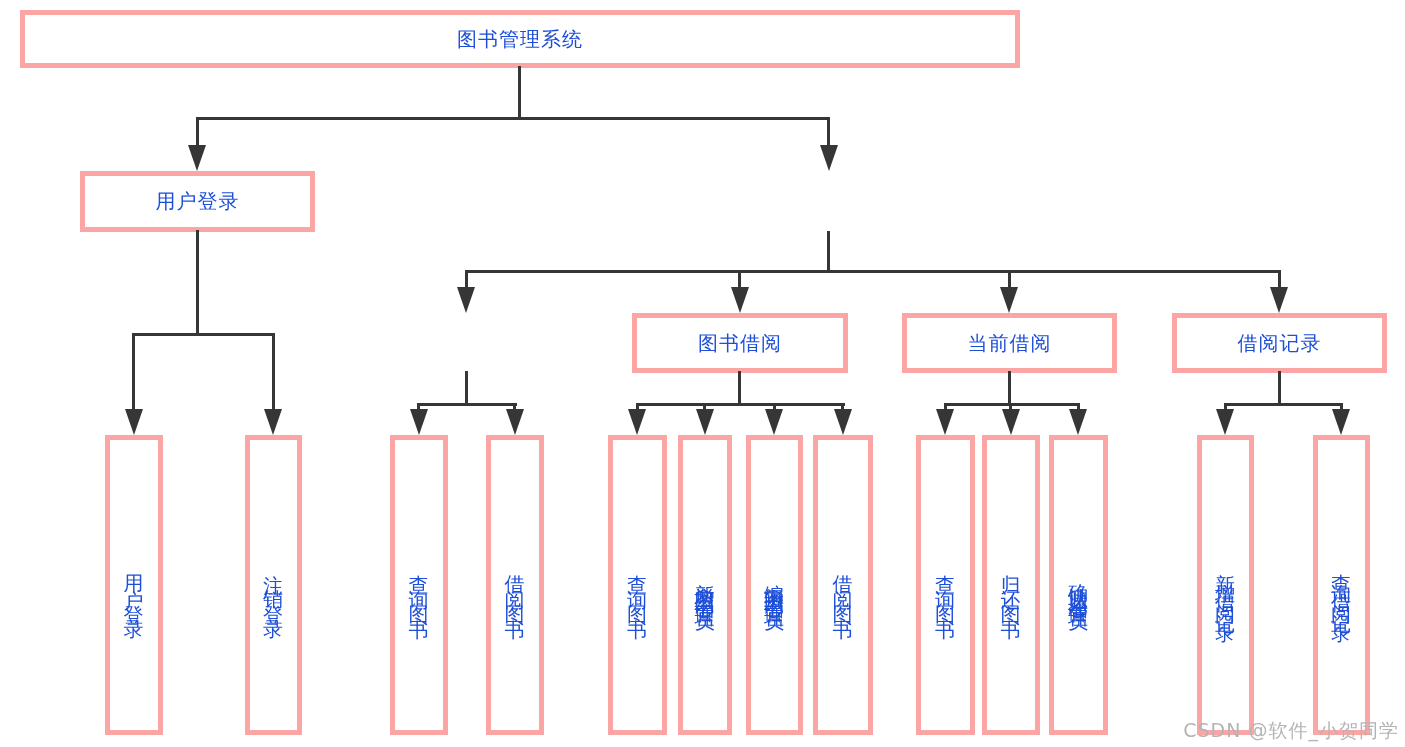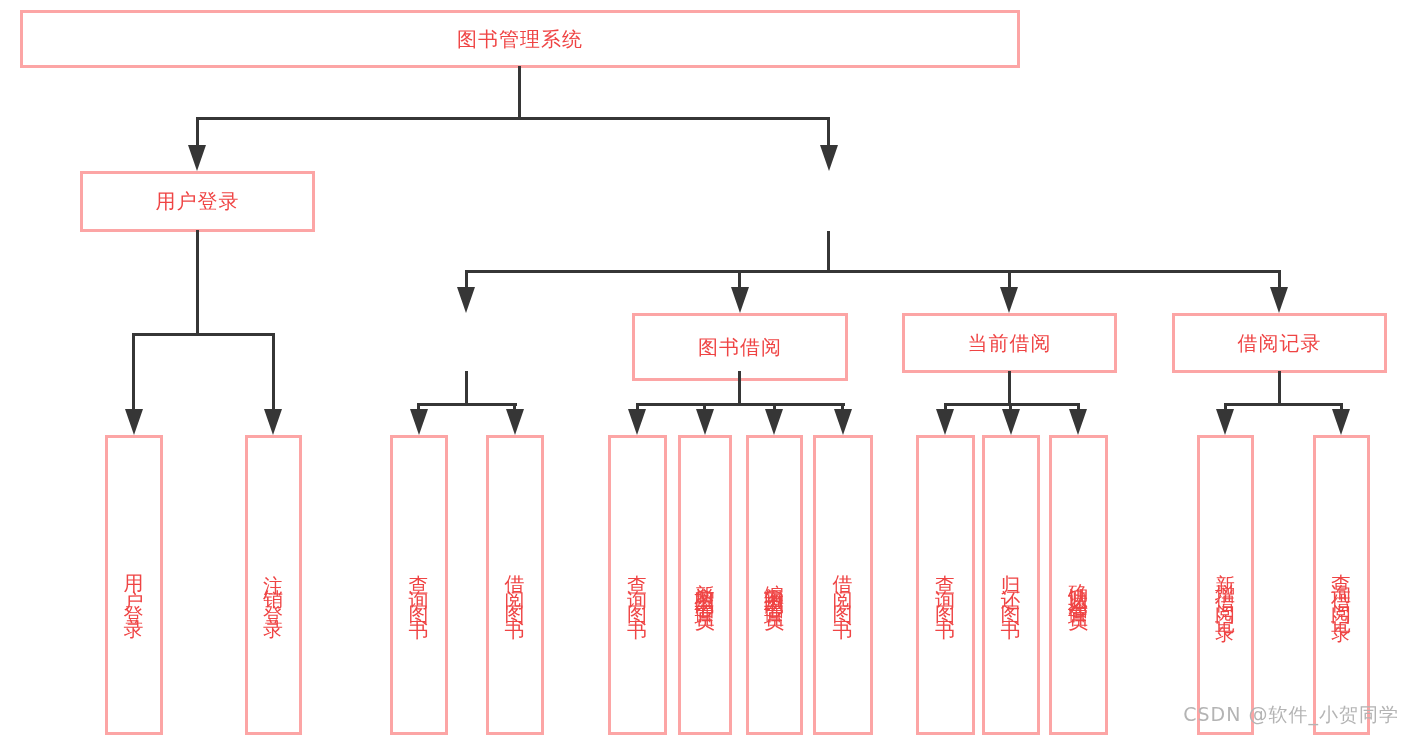--- a/index.html
+++ b/index.html
@@ -1,38 +1,38 @@
 <!DOCTYPE html>
 <html><head>
 <meta charset="utf-8">
 <style>
   html,body{margin:0;padding:0;background:#fff;}
   #stage{
     position:relative;width:1405px;height:747px;background:#ffffff;
     font-family:"DejaVu Sans", sans-serif;overflow:hidden;
   }
   .box{
-    position:absolute;border:3px solid #fca5a5;background:#ffffff;
+    position:absolute;border:5px solid #fca5a5;background:#ffffff;
     box-sizing:border-box;display:flex;align-items:center;justify-content:center;
-    color:#ef4444;
+    color:#1d4ed8;
   }
   .h-label{font-size:20px;letter-spacing:1px;white-space:nowrap;}
   .leaf{writing-mode:vertical-rl;font-size:20px;line-height:1;}
   .sp-wide{letter-spacing:15px;text-indent:8px;}
   .sp-med{letter-spacing:10px;text-indent:5px;}
   .sp-narrow{letter-spacing:4px;text-indent:2px;}
   .vline{position:absolute;width:3px;background:#363636;}
   .hline{position:absolute;height:3px;background:#363636;}
   .arrow{
     position:absolute;width:0;height:0;
     border-left:9px solid transparent;border-right:9px solid transparent;
     border-top:26px solid #363636;
   }
   .watermark{
-    position:absolute;right:6px;bottom:19px;z-index:10;
+    position:absolute;right:6px;bottom:3px;z-index:10;
     color:#b4b4b4;font-size:19px;letter-spacing:1px;white-space:nowrap;
   }
 </style>
 </head>
 <body>
 
 <div id="stage">
 
   <div class="box" style="left:20px;top:10px;width:1000px;height:58px">
     <span class="h-label">图书管理系统</span>
@@ -60,21 +60,21 @@
   <div class="hline" style="left:465px;top:270px;width:816px"></div>
   <div class="vline" style="left:465px;top:270px;height:19px"></div>
   <div class="arrow" style="left:457px;top:287px"></div>
   <div class="vline" style="left:738px;top:270px;height:19px"></div>
   <div class="arrow" style="left:731px;top:287px"></div>
   <div class="vline" style="left:1008px;top:270px;height:19px"></div>
   <div class="arrow" style="left:1000px;top:287px"></div>
   <div class="vline" style="left:1278px;top:270px;height:19px"></div>
   <div class="arrow" style="left:1270px;top:287px"></div>
 
-  <div class="box" style="left:632px;top:313px;width:216px;height:68px">
+  <div class="box" style="left:632px;top:313px;width:216px;height:60px">
     <span class="h-label">图书借阅</span>
   </div>
   <div class="box" style="left:902px;top:313px;width:215px;height:60px">
     <span class="h-label">当前借阅</span>
   </div>
   <div class="box" style="left:1172px;top:313px;width:215px;height:60px">
     <span class="h-label">借阅记录</span>
   </div>
 
   <div class="vline" style="left:465px;top:371px;height:34px"></div>

